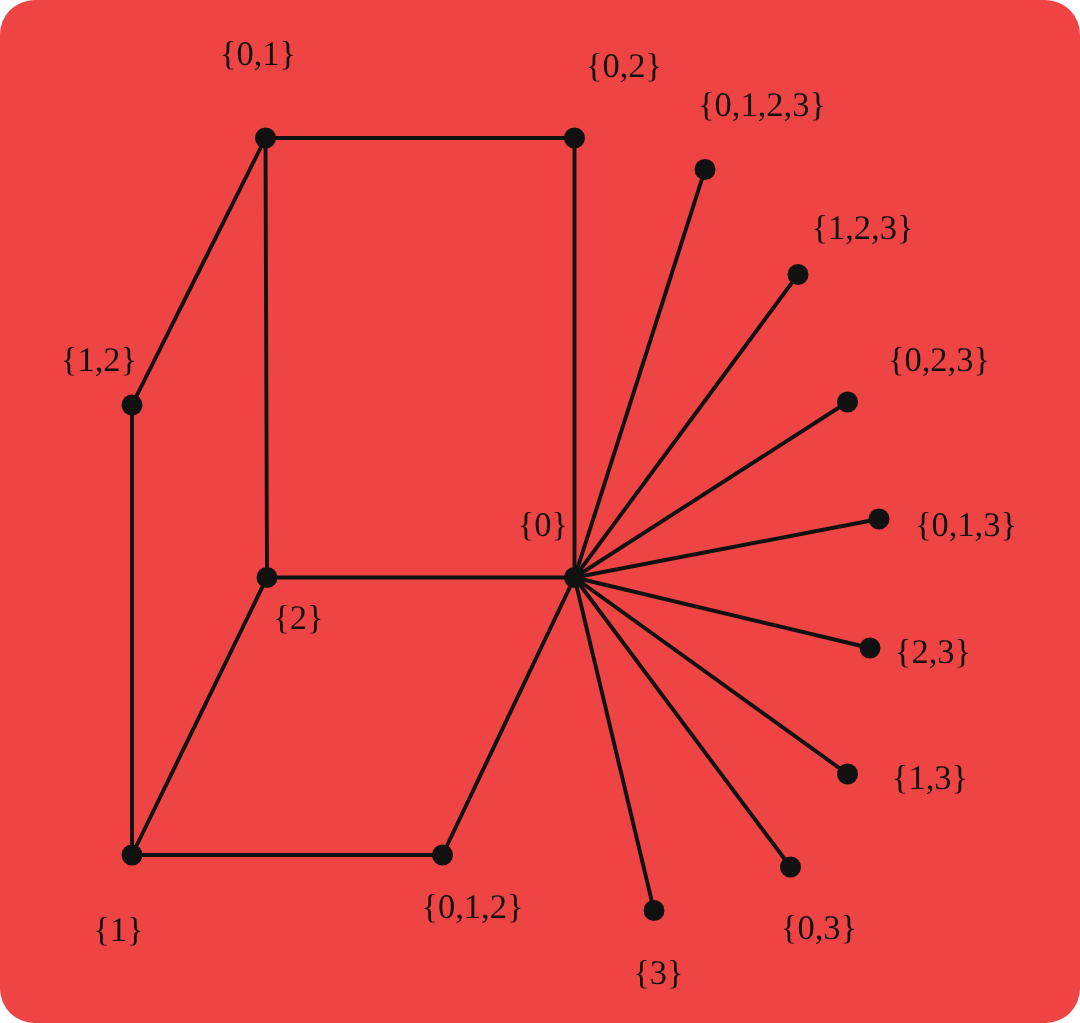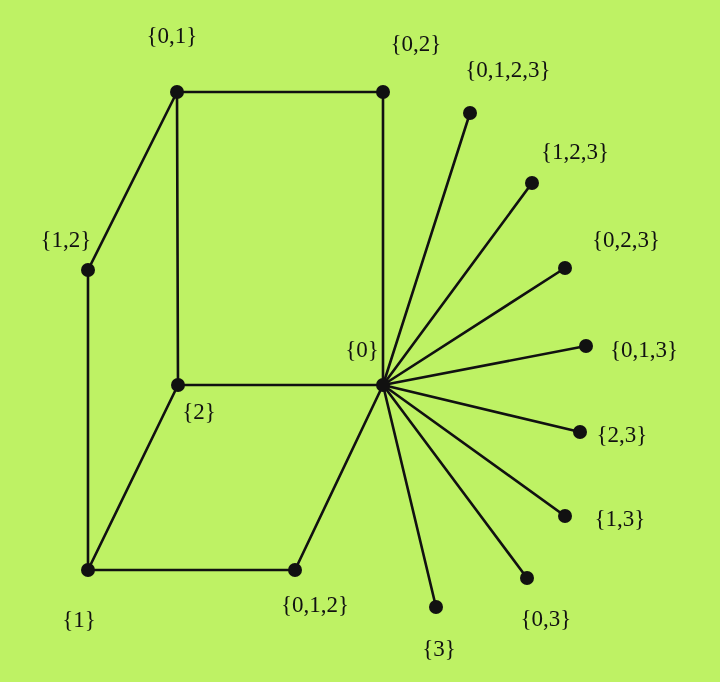--- a/index.html
+++ b/index.html
@@ -4,22 +4,23 @@
 <style>
   html, body {
     margin: 0;
     padding: 0;
     background: #ffffff;
   }
   .page {
     width: 720px;
     height: 682px;
     position: relative;
-    background: #bef264;
+    background: #ef4444;
     overflow: hidden;
+    border-radius: 23px;
   }
   svg {
     display: block;
     width: 720px;
     height: 682px;
   }
   svg text {
     font-family: "Liberation Serif", "DejaVu Serif", serif;
     font-weight: 500;
   }

